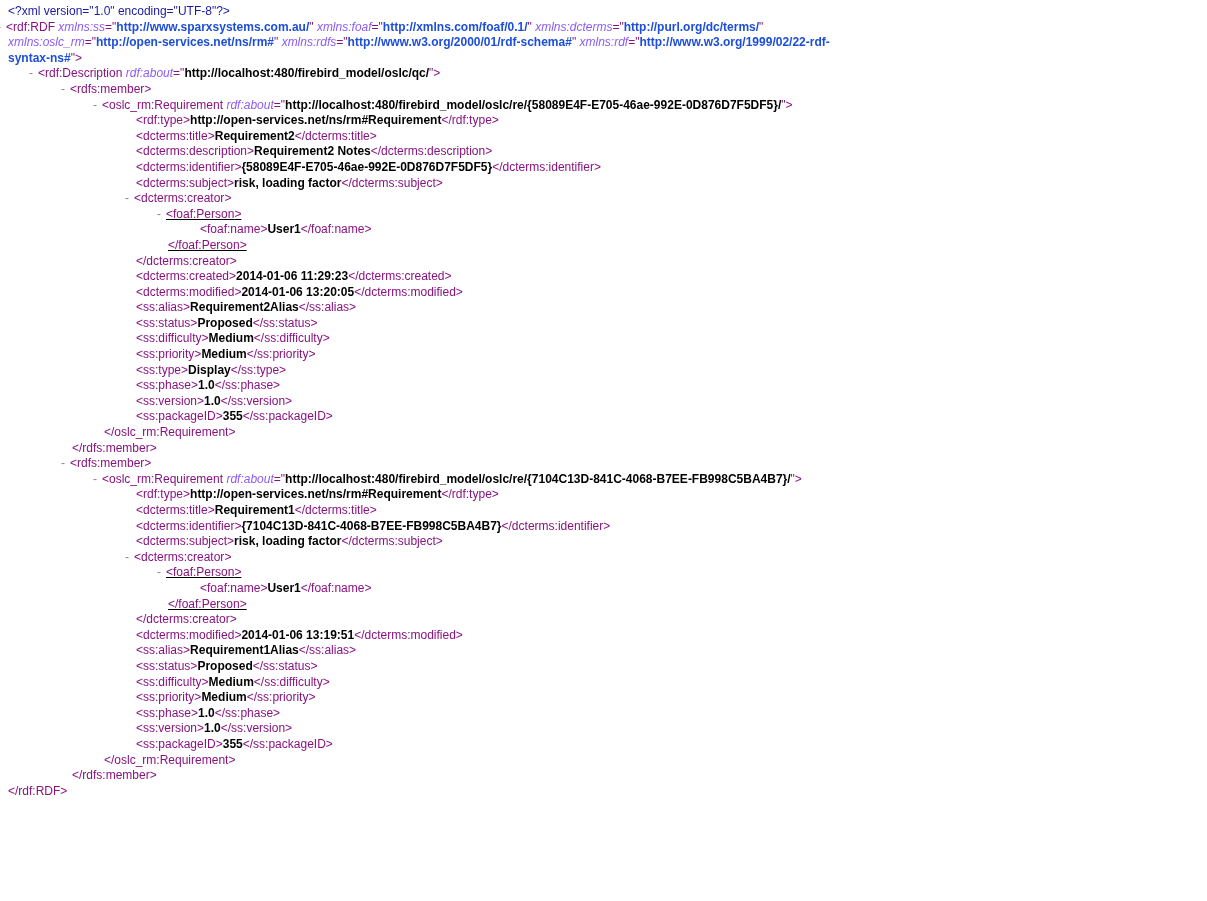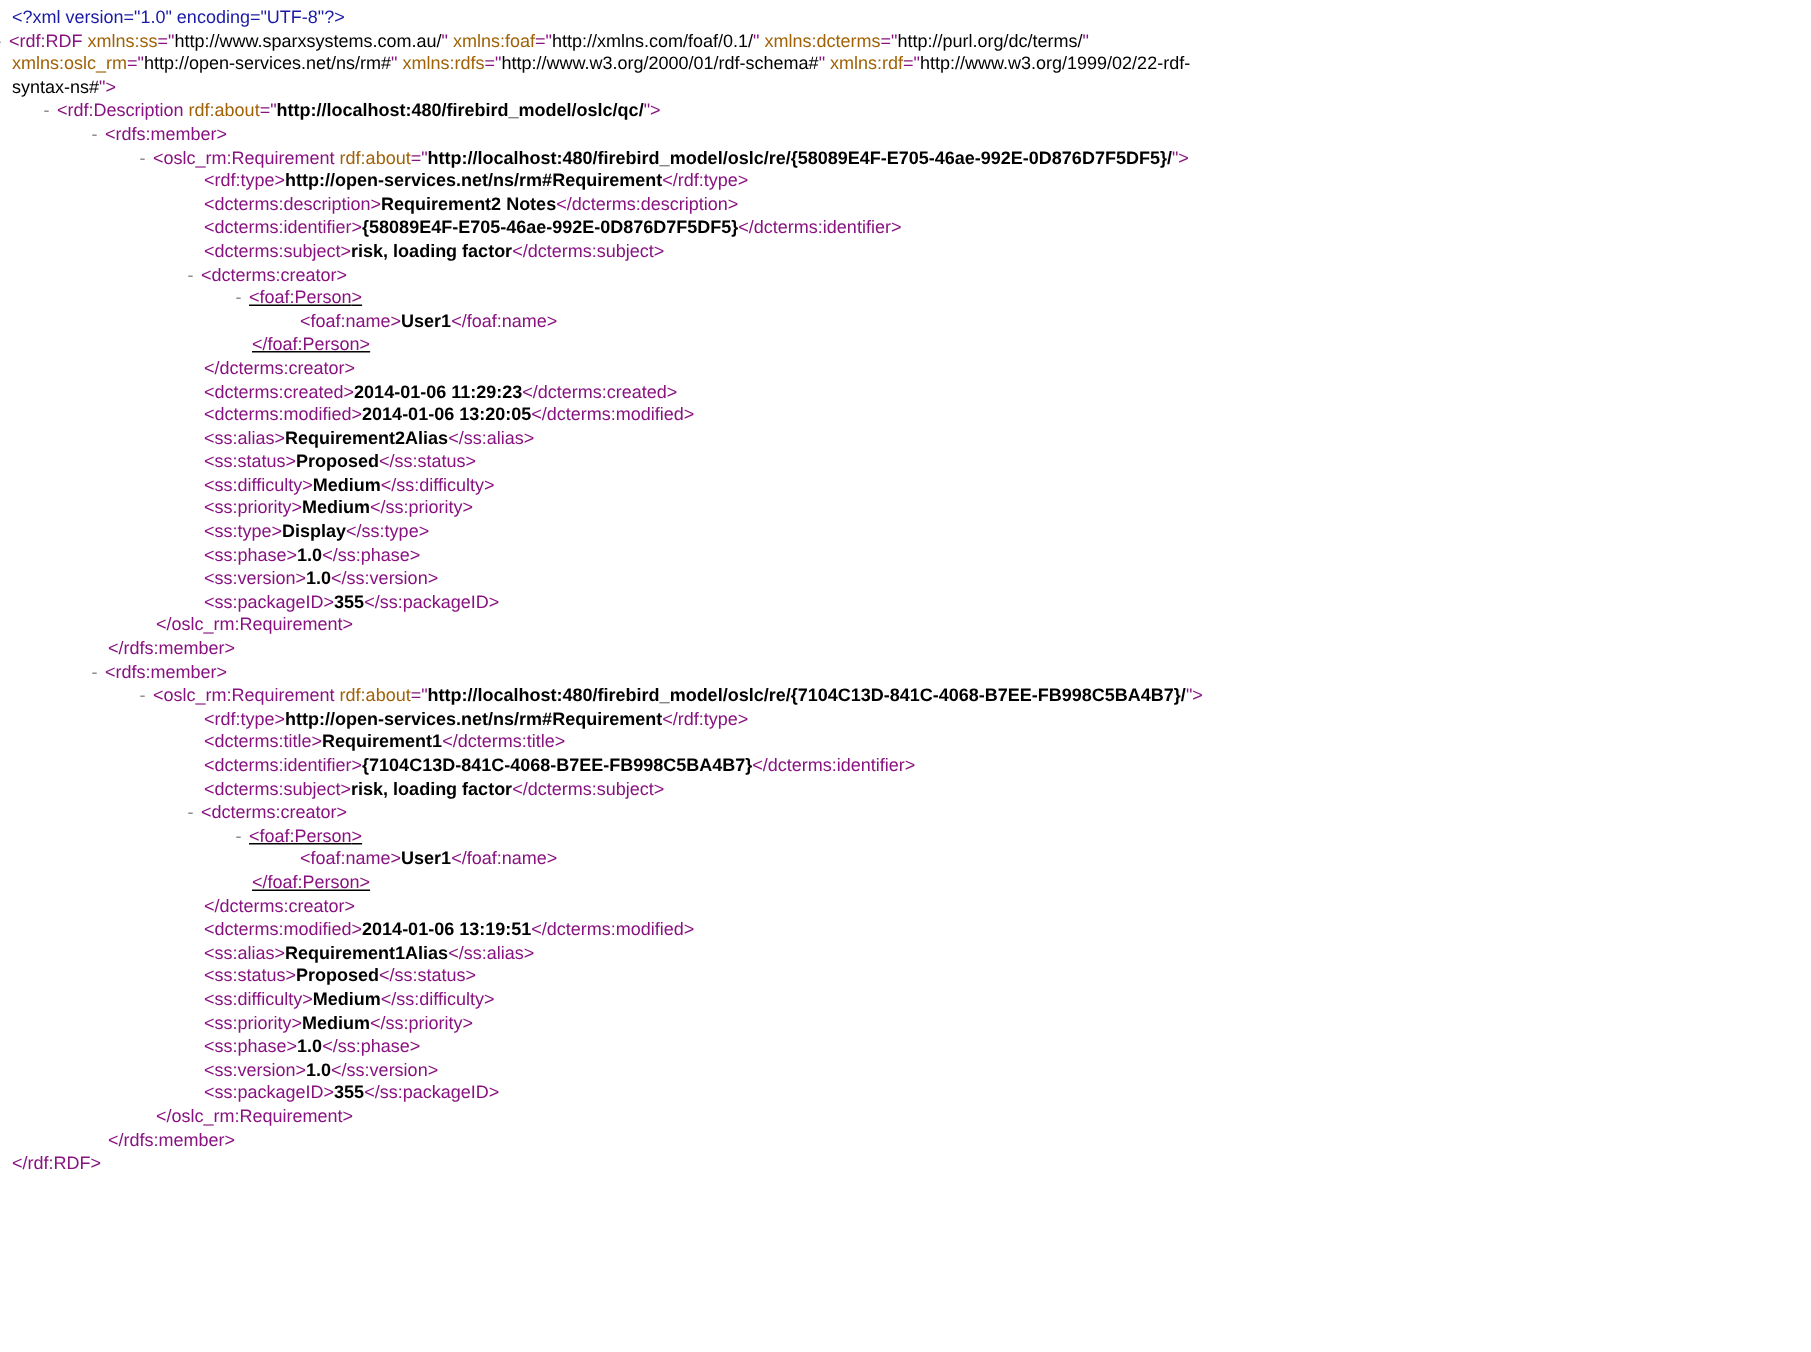--- a/index.html
+++ b/index.html
@@ -21,37 +21,38 @@
   .indent6 { padding-left: 192px; }
   .toggle {
     display: inline-block;
     width: 14px;
     margin-left: -16px;
     color: #888;
     text-align: center;
     user-select: none;
   }
   .tag { color: #881280; }        
-  .attr { color: #a16207; }       
+  .attr { color: #8b5cf6; font-style: italic; }       
   .val  { color: #1a1aa6; }       
   .txt  { color: #000; font-weight: bold; }
-  .nsurl { color: #000000; font-weight: normal; }
+  .nsurl { color: #1d4ed8; font-weight: bold; }
 </style>
 </head>
 <body>
 
 <div id="xml-root">
     <div class="line "><span><span class="val">&lt;?xml version="1.0" encoding="UTF-8"?&gt;</span></span></div>
     <div class="line "><span class="toggle">-</span><span><span class="tag">&lt;rdf:RDF</span> <span class="attr">xmlns:ss</span><span class="tag">="</span><span class="nsurl">http://www.sparxsystems.com.au/</span><span class="tag">"</span> <span class="attr">xmlns:foaf</span><span class="tag">="</span><span class="nsurl">http://xmlns.com/foaf/0.1/</span><span class="tag">"</span> <span class="attr">xmlns:dcterms</span><span class="tag">="</span><span class="nsurl">http://purl.org/dc/terms/</span><span class="tag">"</span></span></div>
     <div class="line "><span><span class="attr">xmlns:oslc_rm</span><span class="tag">="</span><span class="nsurl">http://open-services.net/ns/rm#</span><span class="tag">"</span> <span class="attr">xmlns:rdfs</span><span class="tag">="</span><span class="nsurl">http://www.w3.org/2000/01/rdf-schema#</span><span class="tag">"</span> <span class="attr">xmlns:rdf</span><span class="tag">="</span><span class="nsurl">http://www.w3.org/1999/02/22-rdf-</span></span></div>
     <div class="line "><span><span class="nsurl">syntax-ns#</span><span class="tag">"&gt;</span></span></div>
     <div class="line indent1"><span class="toggle">-</span><span><span class="tag">&lt;rdf:Description</span> <span class="attr">rdf:about</span><span class="tag">="</span><span class="txt">http://localhost:480/firebird_model/oslc/qc/</span><span class="tag">"</span><span class="tag">&gt;</span></span></div>
     <div class="line indent2"><span class="toggle">-</span><span><span class="tag">&lt;rdfs:member</span><span class="tag">&gt;</span></span></div>
     <div class="line indent3"><span class="toggle">-</span><span><span class="tag">&lt;oslc_rm:Requirement</span> <span class="attr">rdf:about</span><span class="tag">="</span><span class="txt">http://localhost:480/firebird_model/oslc/re/{58089E4F-E705-46ae-992E-0D876D7F5DF5}/</span><span class="tag">"</span><span class="tag">&gt;</span></span></div>
     <div class="line indent4"><span><span class="tag">&lt;rdf:type</span><span class="tag">&gt;</span><span class="txt">http://open-services.net/ns/rm#Requirement</span><span class="tag">&lt;/rdf:type&gt;</span></span></div>
+    <div class="line indent4"><span><span class="tag">&lt;dcterms:title</span><span class="tag">&gt;</span><span class="txt">Requirement2</span><span class="tag">&lt;/dcterms:title&gt;</span></span></div>
     <div class="line indent4"><span><span class="tag">&lt;dcterms:description</span><span class="tag">&gt;</span><span class="txt">Requirement2 Notes</span><span class="tag">&lt;/dcterms:description&gt;</span></span></div>
     <div class="line indent4"><span><span class="tag">&lt;dcterms:identifier</span><span class="tag">&gt;</span><span class="txt">{58089E4F-E705-46ae-992E-0D876D7F5DF5}</span><span class="tag">&lt;/dcterms:identifier&gt;</span></span></div>
     <div class="line indent4"><span><span class="tag">&lt;dcterms:subject</span><span class="tag">&gt;</span><span class="txt">risk, loading factor</span><span class="tag">&lt;/dcterms:subject&gt;</span></span></div>
     <div class="line indent4"><span class="toggle">-</span><span><span class="tag">&lt;dcterms:creator</span><span class="tag">&gt;</span></span></div>
     <div class="line indent5"><span class="toggle">-</span><span><span class="tag">&lt;foaf:Person</span><span class="tag">&gt;</span></span></div>
     <div class="line indent6"><span><span class="tag">&lt;foaf:name</span><span class="tag">&gt;</span><span class="txt">User1</span><span class="tag">&lt;/foaf:name&gt;</span></span></div>
     <div class="line indent5"><span><span class="tag">&lt;/foaf:Person&gt;</span></span></div>
     <div class="line indent4"><span><span class="tag">&lt;/dcterms:creator&gt;</span></span></div>
     <div class="line indent4"><span><span class="tag">&lt;dcterms:created</span><span class="tag">&gt;</span><span class="txt">2014-01-06 11:29:23</span><span class="tag">&lt;/dcterms:created&gt;</span></span></div>
     <div class="line indent4"><span><span class="tag">&lt;dcterms:modified</span><span class="tag">&gt;</span><span class="txt">2014-01-06 13:20:05</span><span class="tag">&lt;/dcterms:modified&gt;</span></span></div>

